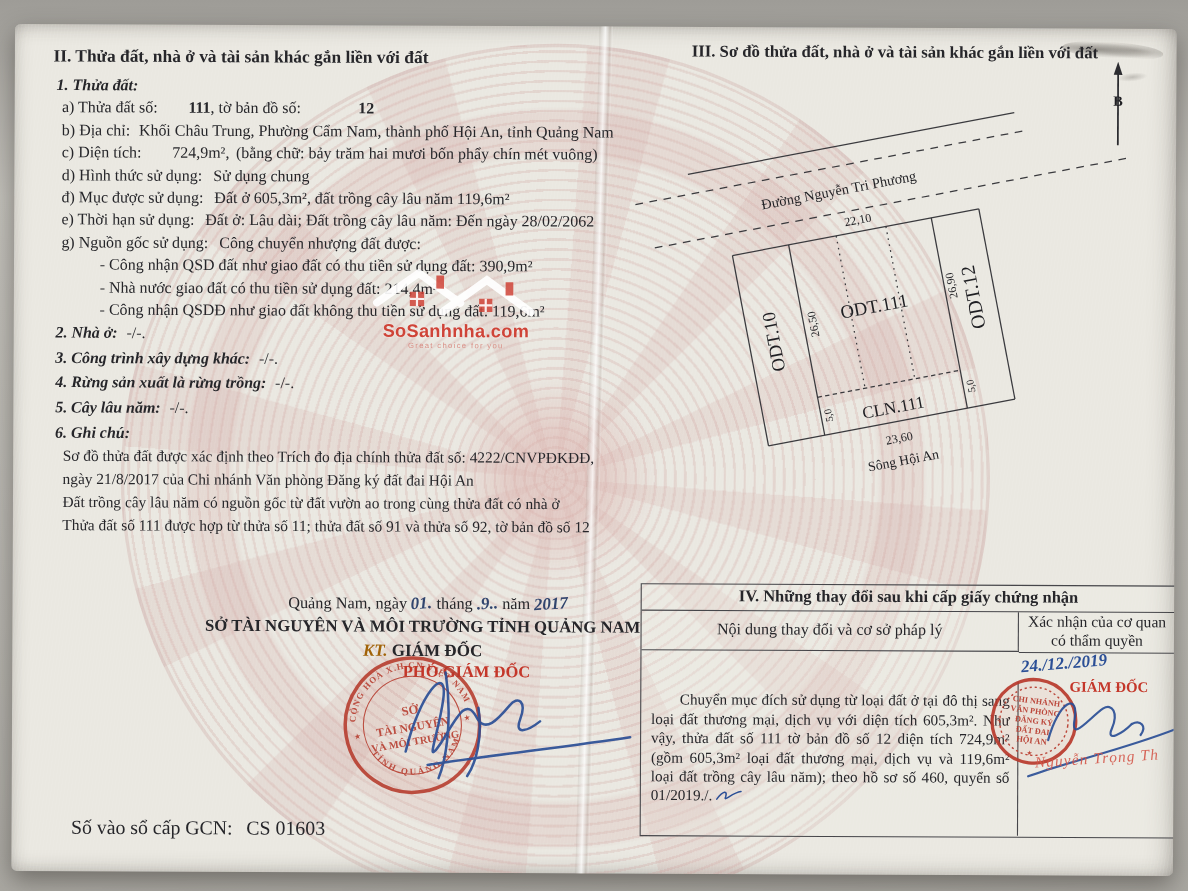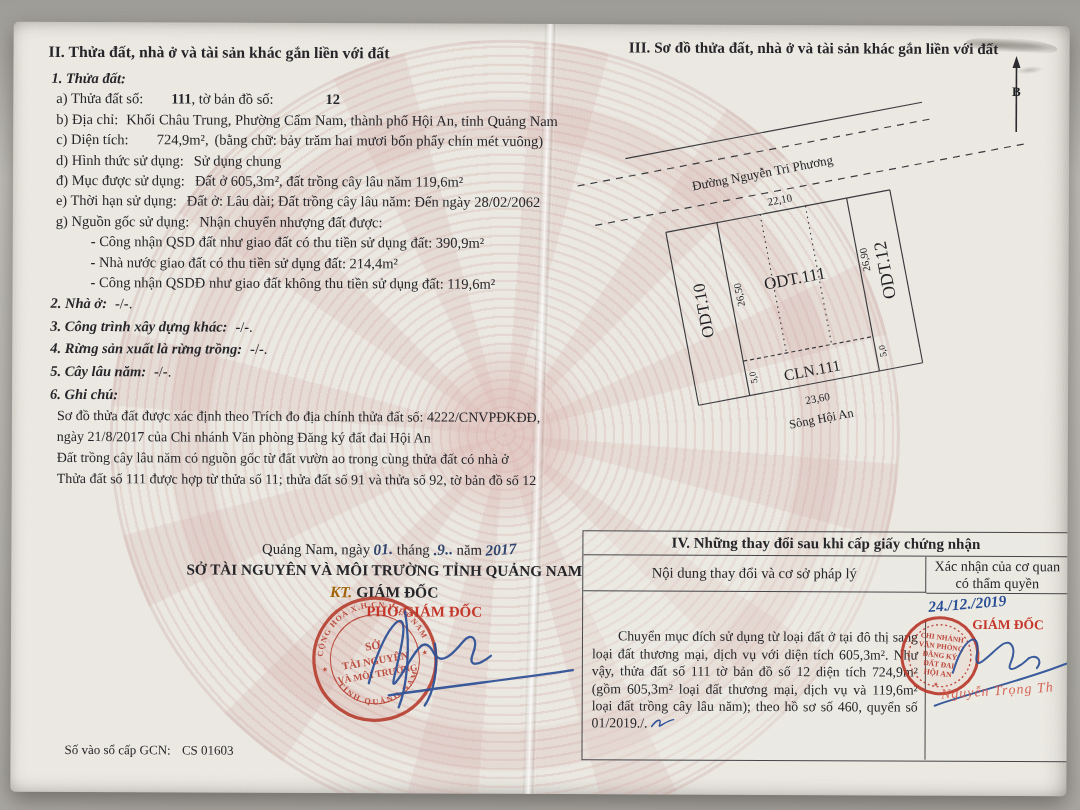--- a/index.html
+++ b/index.html
@@ -78,21 +78,21 @@
   .t4c1 p{margin:0;font-size:13.8px;line-height:17.4px;text-align:justify;text-indent:26px;}
   .ini{vertical-align:-2px;margin-left:2px;}
   .confirm-date{position:absolute;left:345px;top:62px;font-size:14.5px;white-space:nowrap;}
   .confirm-date .hw2{font-style:italic;color:#2b4f96;font-weight:600;display:inline-block;transform:rotate(-5deg);font-size:15.5px;}
   .dir2{position:absolute;left:370px;top:84px;width:110px;text-align:center;font-weight:700;font-size:13.5px;color:#c4372a;white-space:nowrap;}
   .stamp2{position:absolute;left:315px;top:81px;}
   .sig2{position:absolute;left:350px;top:85px;overflow:visible;}
   .signer2{position:absolute;left:358px;top:150px;font-size:14px;font-style:italic;color:#d4574a;
            transform:rotate(-4deg);white-space:nowrap;opacity:.9;letter-spacing:1px;}
 
-  .footer{position:absolute;left:54px;top:720px;font-size:13px;white-space:nowrap;}
+  .footer{position:absolute;left:54px;top:720px;font-size:18px;white-space:nowrap;}
   .footer .fv{margin-left:8px;}
 </style>
 </head>
 <body>
 
 <div class="page">
   <div class="guilloche"></div>
   <div class="texture"></div>
   <div class="fold"></div>
   <div class="tear1"></div>
@@ -100,35 +100,57 @@
 
   <div class="sec2">
     <div class="h2">II. Thửa đất, nhà ở và tài sản khác gắn liền với đất</div>
     <div class="r in1"><span class="bi">1. Thửa đất:</span></div>
     <div class="r in2"><span>a) Thửa đất số:</span><b class="g28">111</b><span>, tờ bản đồ số:</span><b class="g52">12</b></div>
     <div class="r in2"><span>b) Địa chỉ:</span><span class="g8">Khối Châu Trung, Phường Cẩm Nam, thành phố Hội An, tỉnh Quảng Nam</span></div>
     <div class="r in2"><span>c) Diện tích:</span><span class="g28">724,9m²,</span><span class="g6">(bằng chữ: bảy trăm hai mươi bốn phẩy chín mét vuông)</span></div>
     <div class="r in2"><span>d) Hình thức sử dụng:</span><span class="g14">Sử dụng chung</span></div>
     <div class="r in2"><span>đ) Mục được sử dụng:</span><span class="g10">Đất ở 605,3m², đất trồng cây lâu năm 119,6m²</span></div>
     <div class="r in2"><span>e) Thời hạn sử dụng:</span><span class="g10">Đất ở: Lâu dài; Đất trồng cây lâu năm: Đến ngày 28/02/2062</span></div>
-    <div class="r in2"><span>g) Nguồn gốc sử dụng:</span><span class="g10">Nhận chuyển nhượng đất được:</span></div>
+    <div class="r in2"><span>g) Nguồn gốc sử dụng:</span><span class="g10">Công chuyển nhượng đất được:</span></div>
     <div class="r in3"><span>- Công nhận QSD đất như giao đất có thu tiền sử dụng đất: 390,9m²</span></div>
     <div class="r in3"><span>- Nhà nước giao đất có thu tiền sử dụng đất: 214,4m²</span></div>
     <div class="r in3"><span>- Công nhận QSDĐ như giao đất không thu tiền sử dụng đất: 119,6m²</span></div>
     <div class="ri in1"><span class="bi">2. Nhà ở:</span><span class="g8">-/-.</span></div>
     <div class="ri in1"><span class="bi">3. Công trình xây dựng khác:</span><span class="g8">-/-.</span></div>
     <div class="ri in1"><span class="bi">4. Rừng sản xuất là rừng trồng:</span><span class="g8">-/-.</span></div>
     <div class="ri in1"><span class="bi">5. Cây lâu năm:</span><span class="g8">-/-.</span></div>
     <div class="ri in1"><span class="bi">6. Ghi chú:</span></div>
     <div class="rn in4">Sơ đồ thửa đất được xác định theo Trích đo địa chính thửa đất số: 4222/CNVPĐKĐĐ,</div>
     <div class="rn in4">ngày 21/8/2017 của Chi nhánh Văn phòng Đăng ký đất đai Hội An</div>
     <div class="rn in4">Đất trồng cây lâu năm có nguồn gốc từ đất vườn ao trong cùng thửa đất có nhà ở</div>
     <div class="rn in4">Thửa đất số 111 được hợp từ thửa số 11; thửa đất số 91 và thửa số 92, tờ bản đồ số 12</div>
   </div>
 
+  <div class="wm">
+    <svg width="152" height="50" viewBox="0 0 152 50">
+      <g stroke="#ffffff" stroke-width="7" fill="none" stroke-linecap="round" opacity=".92">
+        <path d="M4,34 L42,7 L80,34"></path>
+        <path d="M64,42 L104,13 L144,42"></path>
+      </g>
+      <g fill="#cf4438" opacity=".85">
+        <rect x="58" y="9" width="7" height="12"></rect>
+        <rect x="121" y="15" width="7" height="12"></rect>
+        <rect x="34" y="24" width="13" height="13"></rect>
+        <rect x="97" y="30" width="12" height="12"></rect>
+      </g>
+      <g stroke="#ffffff" stroke-width="2" opacity=".9">
+        <line x1="40.5" y1="24" x2="40.5" y2="37"></line>
+          <line x1="34" y1="30.5" x2="47" y2="30.5"></line>
+        <line x1="103" y1="30" x2="103" y2="42"></line>
+          <line x1="97" y1="36" x2="109" y2="36"></line>
+      </g>
+    </svg>
+    <div class="wm-title">SoSanhnha.com</div>
+    <div class="wm-tag">Great choice for you</div>
+  </div>
 
   <div class="h3">III. Sơ đồ thửa đất, nhà ở và tài sản khác gắn liền với đất</div>
 
   <svg class="north" width="30" height="90" viewBox="0 0 30 90">
     <line x1="15" y1="12" x2="15" y2="80" stroke="#2c2c30" stroke-width="1.6"></line>
     <polygon points="11,16 15,4 19,16" fill="#2c2c30"></polygon>
     <text x="15" y="44" text-anchor="middle" font-size="13" font-weight="bold" fill="#1f1f23">B</text>
   </svg>
 
   <svg class="diagram" width="434" height="322" viewBox="0 0 434 322">

